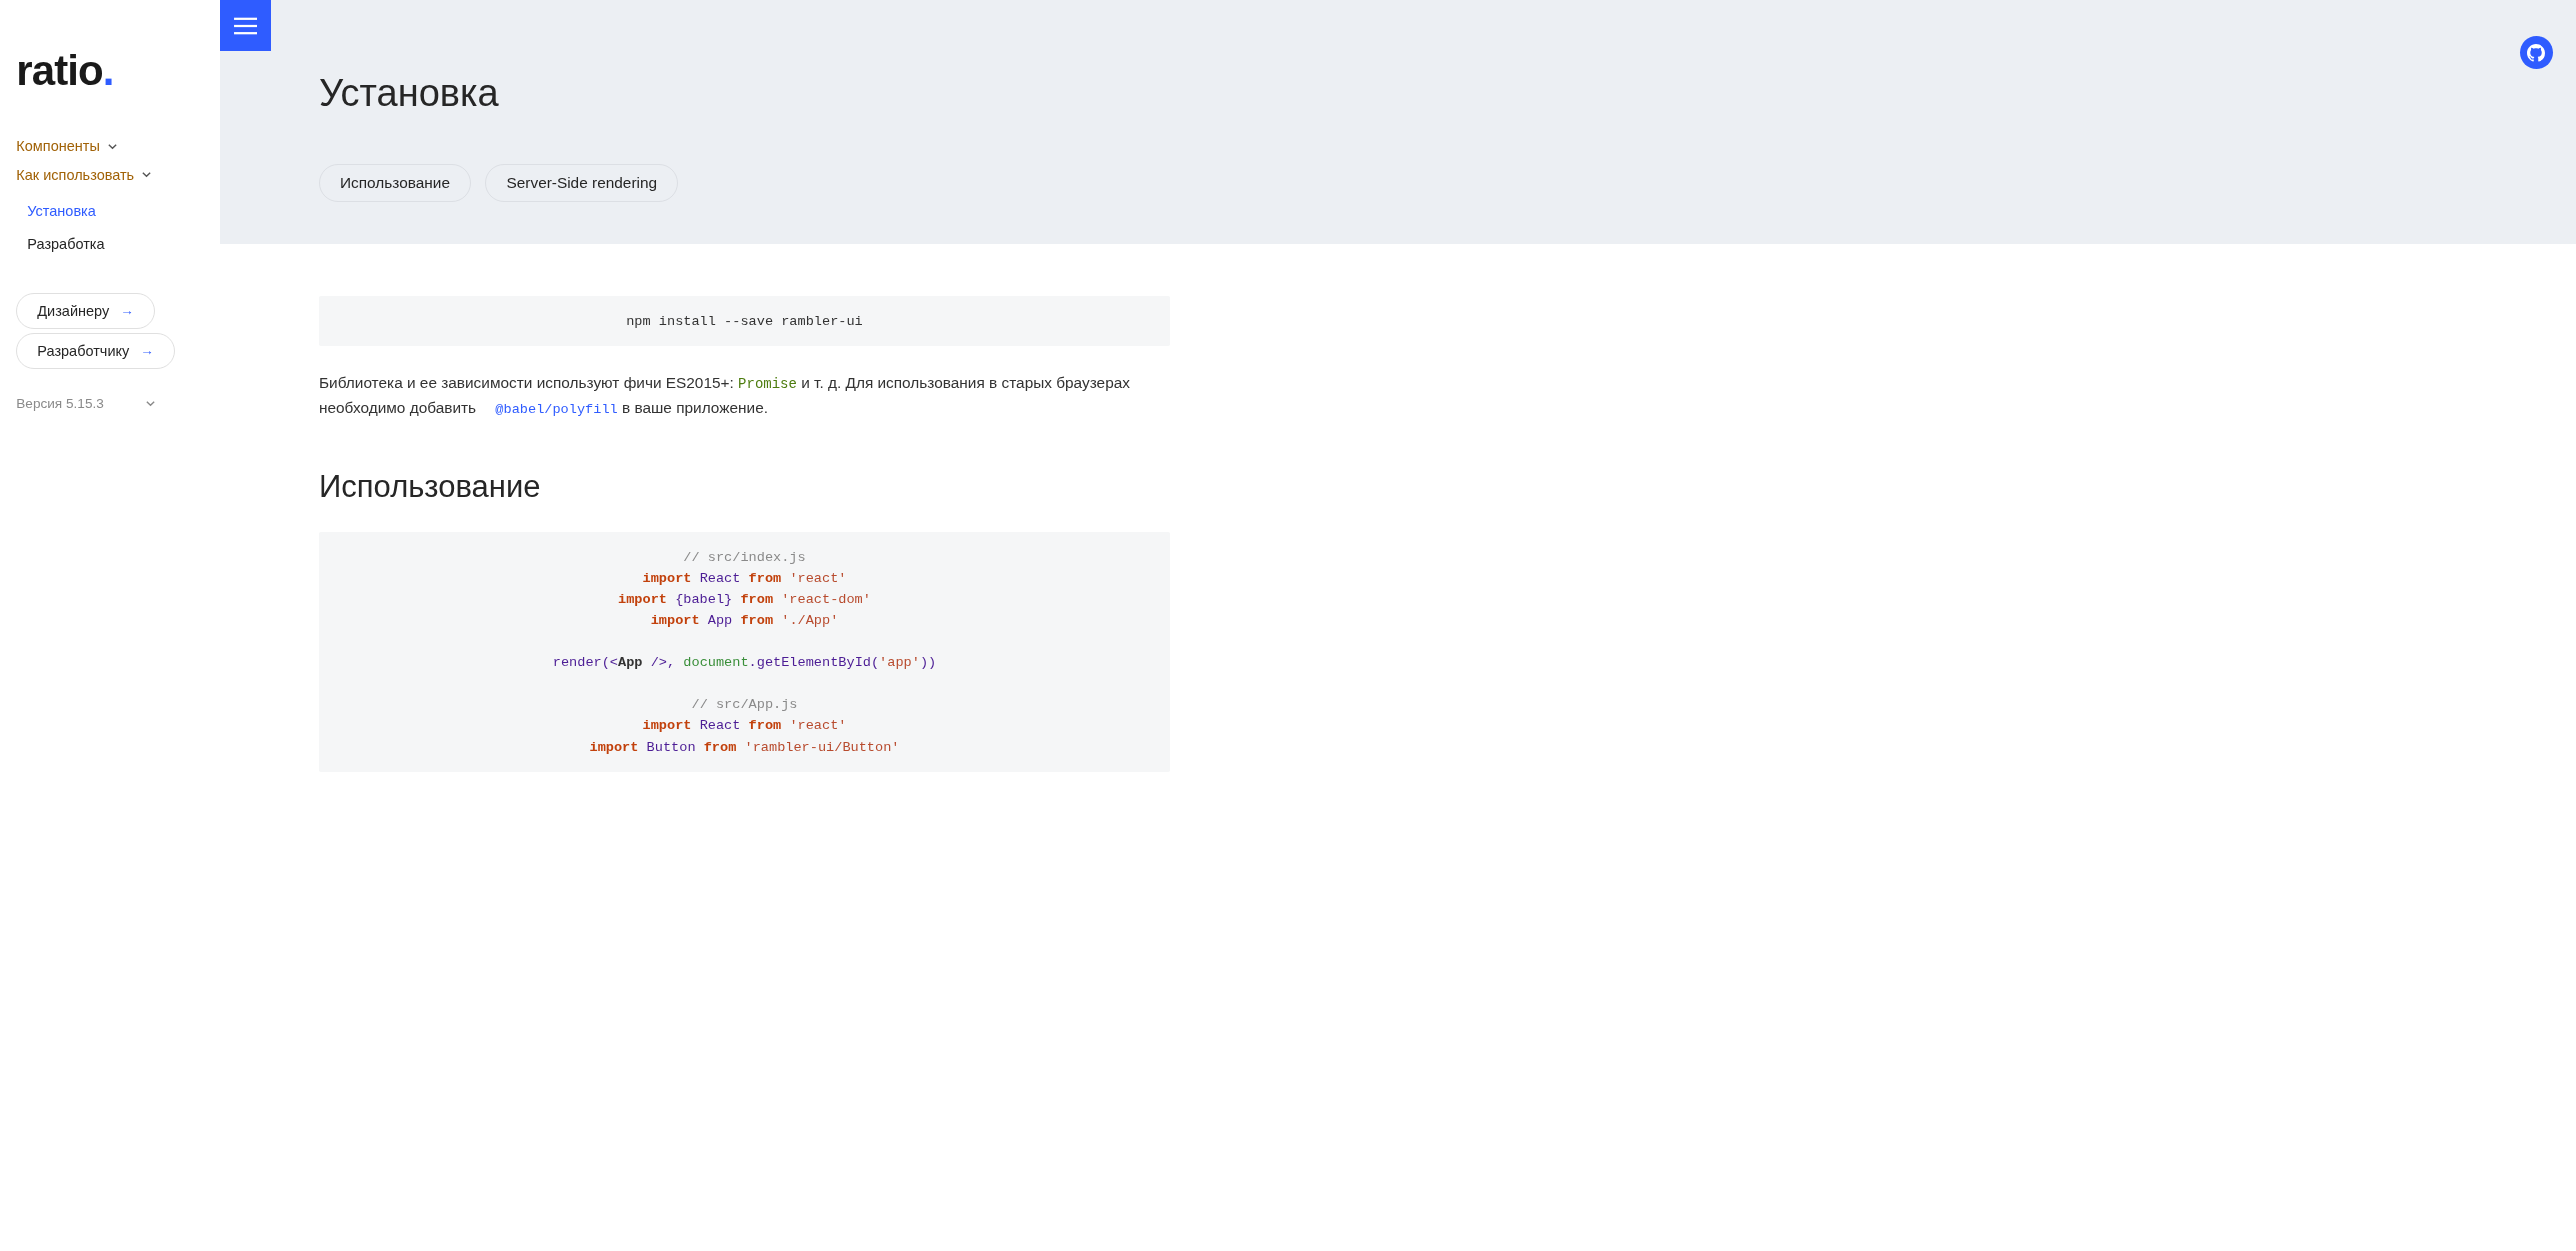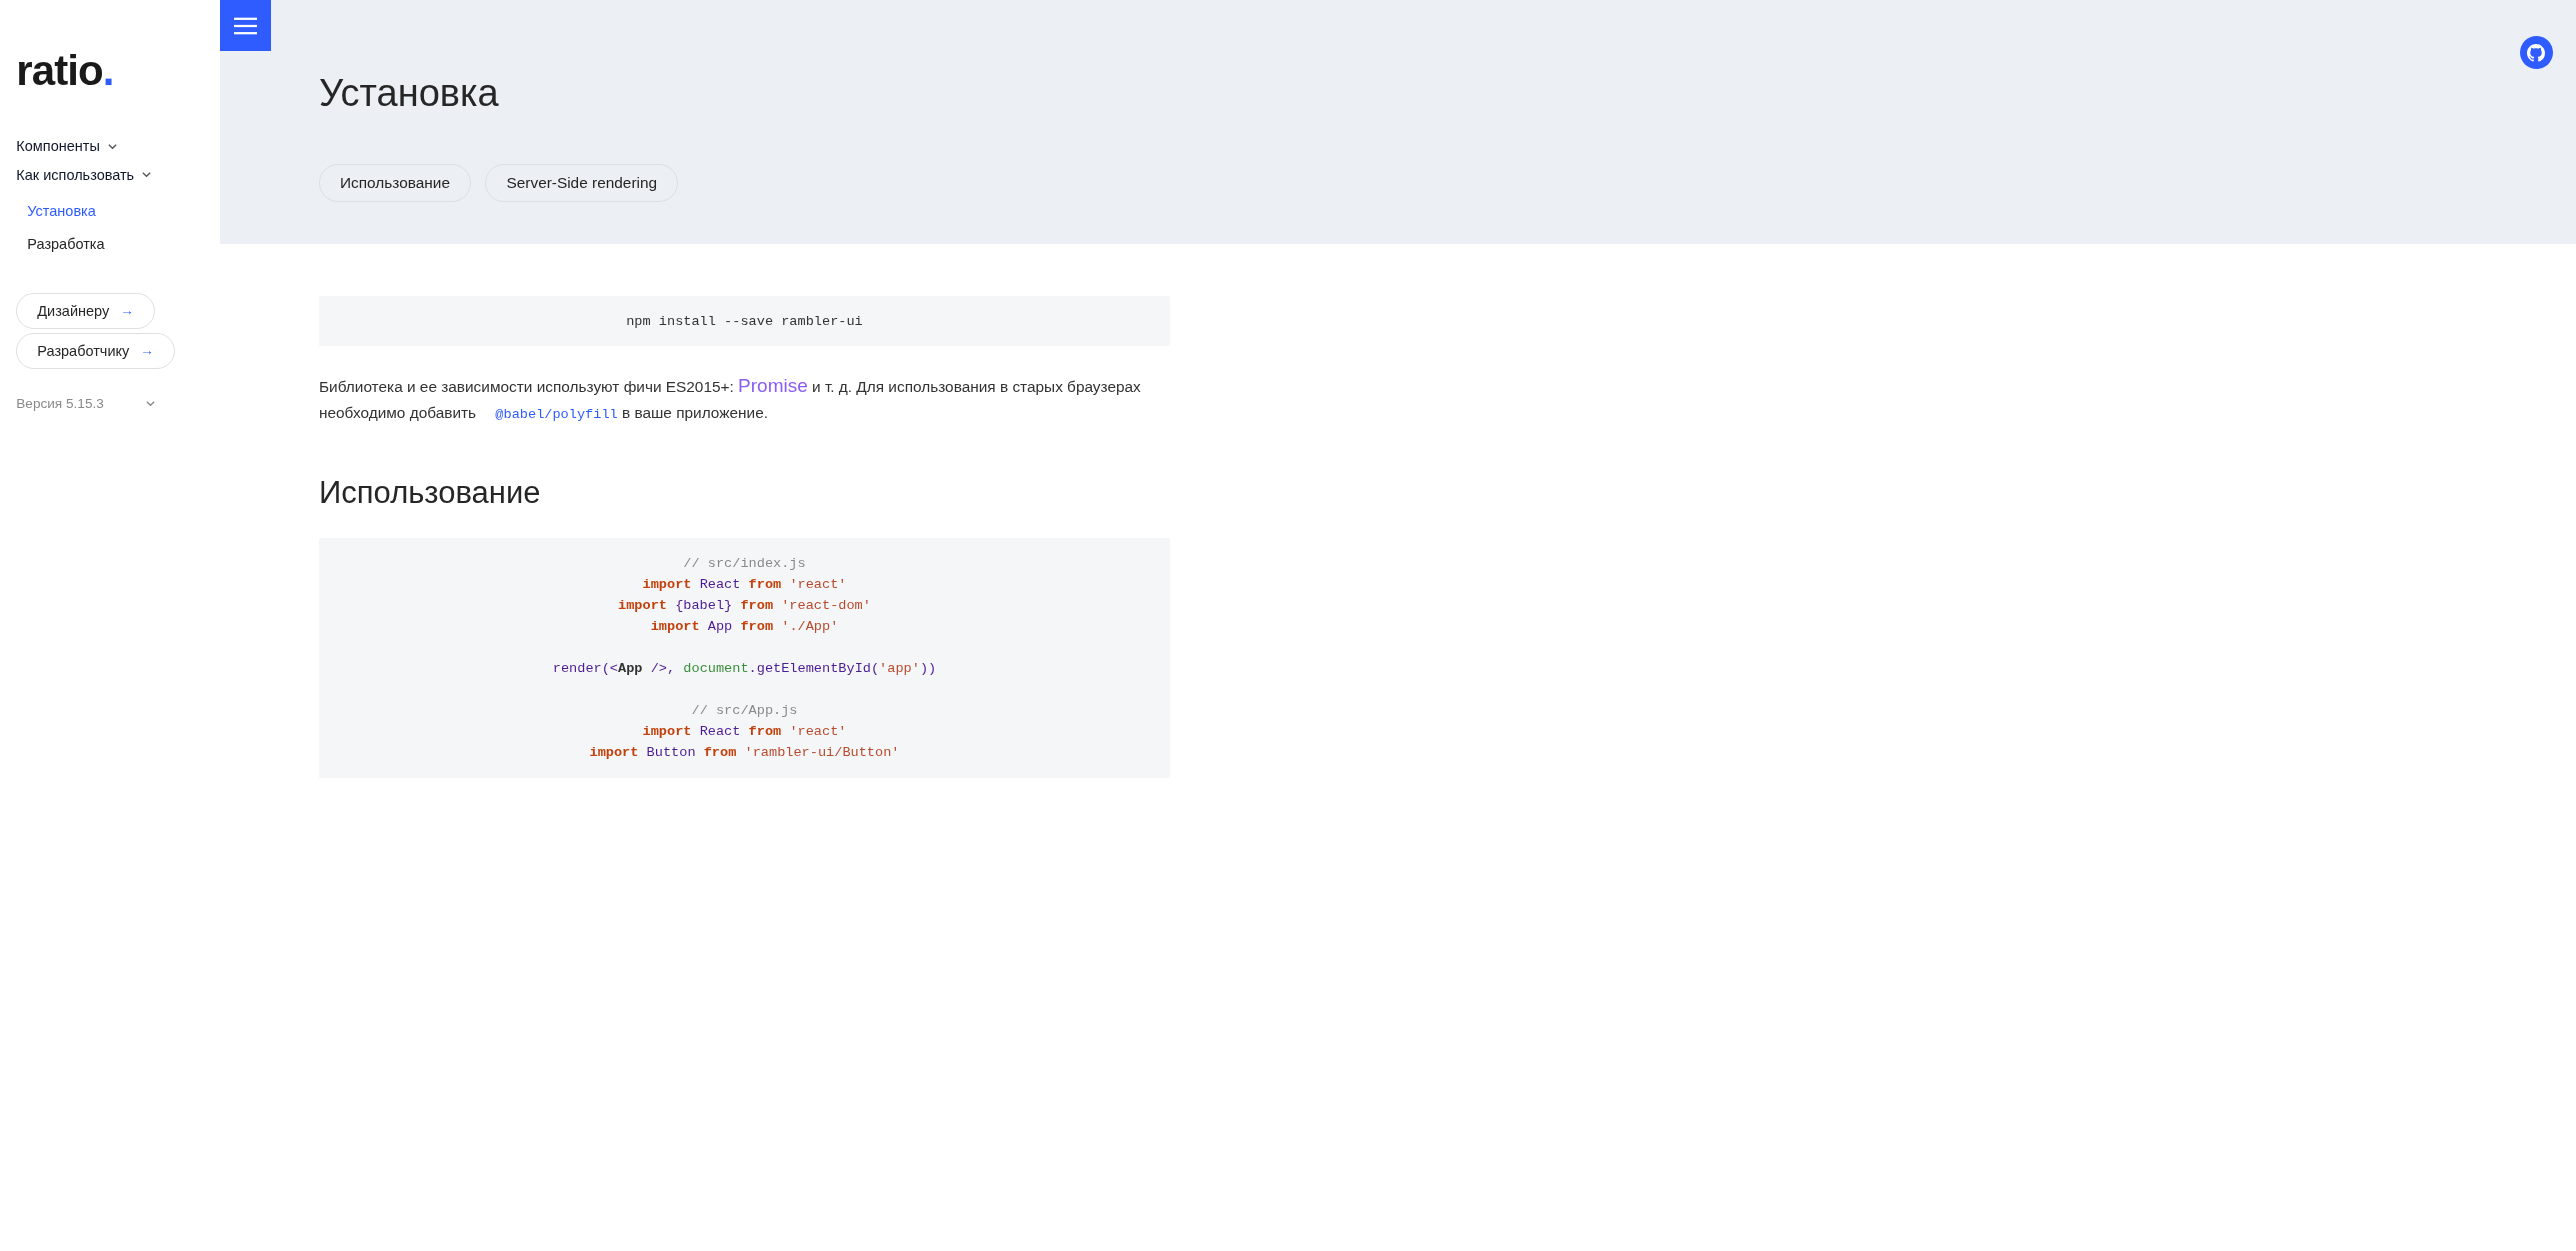--- a/index.html
+++ b/index.html
@@ -2,21 +2,21 @@
 <html style="font-size:14.5px"><head>
 <meta charset="utf-8">
 <style>
 * { margin: 0; padding: 0; box-sizing: border-box; }
 body { font-family: -apple-system, BlinkMacSystemFont, "Segoe UI", Helvetica, Arial, sans-serif; color: #262626; background: #fff; }
 .page { display: flex; min-height: 100vh; }
 .sidebar { width: 220px; flex-shrink: 0; padding: 20px 0 0 16.3px; }
 .logo { font-size: 42px; font-weight: 700; letter-spacing: -0.9px; color: #1a1a1a; padding-left: 0; margin-top: 27px; }
 .logo-dot { color: #2f5cff; }
 .nav-section { margin-top: 43px; }
-.nav-top { margin-bottom: 12.7px; display: flex; align-items: center; font-size: 14.5px; color: #0f172a; cursor: pointer; }
+.nav-top { margin-bottom: 12.7px; display: flex; align-items: center; font-size: 14.5px; color: #a16207; cursor: pointer; }
 .nav-top .chev { margin-left: 7.2px; }
 .subnav { margin-top: 11px; }
 .subnav-item { display: block; padding: 8.1px 0 8.1px 11px; font-size: 14.5px; color: #262626; cursor: pointer; }
 .subnav-item.active { color: #2f5cff; }
 .pill-links { margin-top: 33px; margin-left: 0; }
 .pill { display: inline-flex; align-items: center; border: 0.9px solid #e0e0e0; border-radius: 20px; padding: 9px 20px; font-size: 14.5px; color: #262626; margin-bottom: 4px; cursor: pointer; }
 .pill .arrow { color: #2f5cff; margin-left: 11px; font-size: 13.6px; }
 .version { margin-top: 23.5px; font-size: 13.6px; color: #8a8a8a; display: flex; align-items: center; cursor: pointer; gap: 32px; }
 .version .chev { margin-left: 9px; }
 .chev { display: inline-block; }
@@ -25,21 +25,21 @@
 .hero { background: #eceff3; padding: 72px 0 42px 99px; position: relative; }
 .menu-btn { position: absolute; top: 0; left: 0; width: 51px; height: 51px; background: #2f5cff; display: flex; align-items: center; justify-content: center; cursor: pointer; }
 .menu-btn svg { display: block; }
 .gh-btn { position: absolute; top: 36px; right: 23.5px; width: 33px; height: 33px; border-radius: 50%; background: #2f5cff; display: flex; align-items: center; justify-content: center; cursor: pointer; }
 .page-title { font-size: 38px; font-weight: 400; color: #262626; }
 .anchor-row { margin-top: 49px; display: flex; gap: 14.5px; }
 .anchor-chip { border: 0.9px solid #dcdfe4; border-radius: 20px; padding: 9px 20px; font-size: 15.4px; color: #262626; cursor: pointer; background: transparent; }
 .content { padding: 52px 36px 36px 99px; max-width: 986px; }
 .codeblock { background: #f5f6f7; padding: 14.5px 18px; font-family: "SFMono-Regular", Consolas, "Liberation Mono", Menlo, monospace; font-size: 13.6px; line-height: 1.55; color: #333; white-space: pre; overflow-x: auto; border-radius: 1.8px; text-align: center; }
 .para { font-size: 15.4px; line-height: 1.6; color: #333; margin-top: 25px; }
-.inline-code { font-family: Liberation Sans, sans-serif; font-size: 19px; color: #8b5cf6; }
+.inline-code { font-family: Liberation Mono, monospace; font-size: 14px; color: #4d7c0f; }
 .link-code { font-family: "SFMono-Regular", Consolas, "Liberation Mono", Menlo, monospace; font-size: 13.6px; color: #2f5cff; cursor: pointer; margin-left: 15px; }
 .section-h { font-size: 31px; font-weight: 400; color: #262626; margin-top: 49px; margin-bottom: 27px; }
 .tok-comment { color: #8a8a8a; }
 .tok-kw { font-weight: 700; color: #c2410c; }
 .tok-id { color: #4c1d95; }
 .tok-str { color: #b84b2e; }
 .tok-tag { color: #333; font-weight: 700; }
 .tok-glob { color: #3a8f3a; }
 </style>
 </head>

